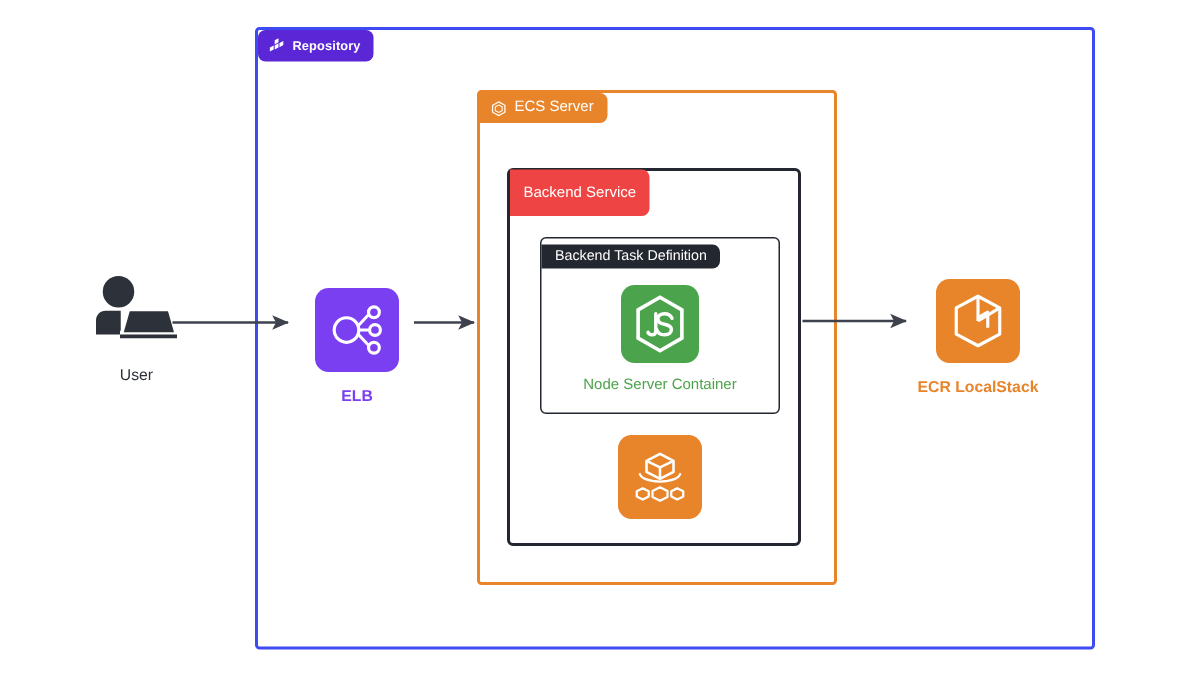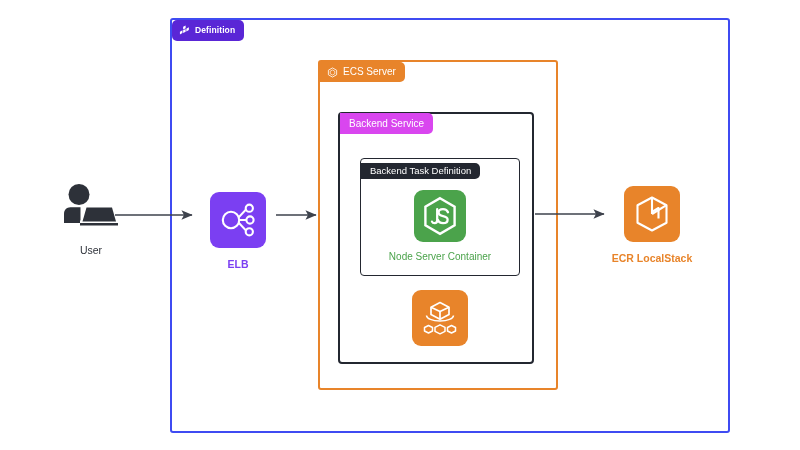--- a/index.html
+++ b/index.html
@@ -91,23 +91,23 @@
     padding: 0 9px 0 7px;
     background: #e8842a;
     border-radius: 0 5px 5px 0;
     color: #ffffff;
     font-size: 10px;
     font-weight: 500;
   }
   #service-tag {
     left: 340px;
     top: 113px;
-    height: 21px;
+    height: 31px;
     padding: 0 9px;
-    background: #d946ef;
+    background: #ef4444;
     border-radius: 0 5px 5px 0;
     color: #ffffff;
     font-size: 10px;
     font-weight: 400;
   }
   #taskdef-tag {
     left: 361px;
     top: 163px;
     height: 16px;
     padding: 0 9px;
@@ -242,21 +242,21 @@
 
   <div class="tag" id="localstack-tag">
     <span class="tag-icon">
       <svg width="11" height="11" viewBox="0 0 24 24" xmlns="http://www.w3.org/2000/svg">
         <path d="M2 14.5 L7.5 11.5 L7.5 17.5 L2 20.5 Z" fill="#ffffff"></path>
         <path d="M9 4 L14.5 1 L14.5 7 L9 10 Z" fill="#ffffff"></path>
         <path d="M9 11.5 L14.5 8.5 L14.5 14.5 L9 17.5 Z" fill="#ffffff"></path>
         <path d="M16 8 L21.5 5 L21.5 11 L16 14 Z" fill="#ffffff"></path>
       </svg>
     </span>
-    <span>Definition</span>
+    <span>Repository</span>
   </div>
 
   <div class="tag" id="ecs-tag">
     <span class="tag-icon">
       <svg width="11" height="11" viewBox="0 0 24 24" xmlns="http://www.w3.org/2000/svg">
         <path d="M12 2 L21 7 L21 17 L12 22 L3 17 L3 7 Z" fill="none" stroke="#ffffff" stroke-width="1.8"></path>
         <path d="M12 6.5 L17 9.3 L17 14.7 L12 17.5 L7 14.7 L7 9.3 Z" fill="none" stroke="#ffffff" stroke-width="1.5"></path>
       </svg>
     </span>
     <span>ECS Server</span>

